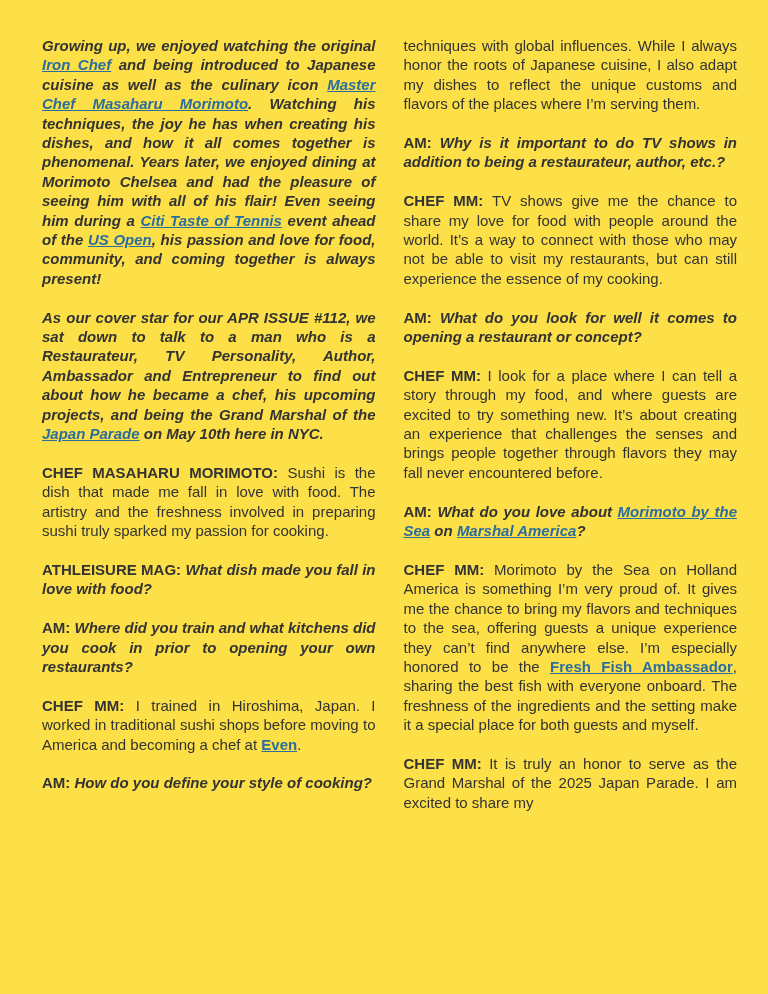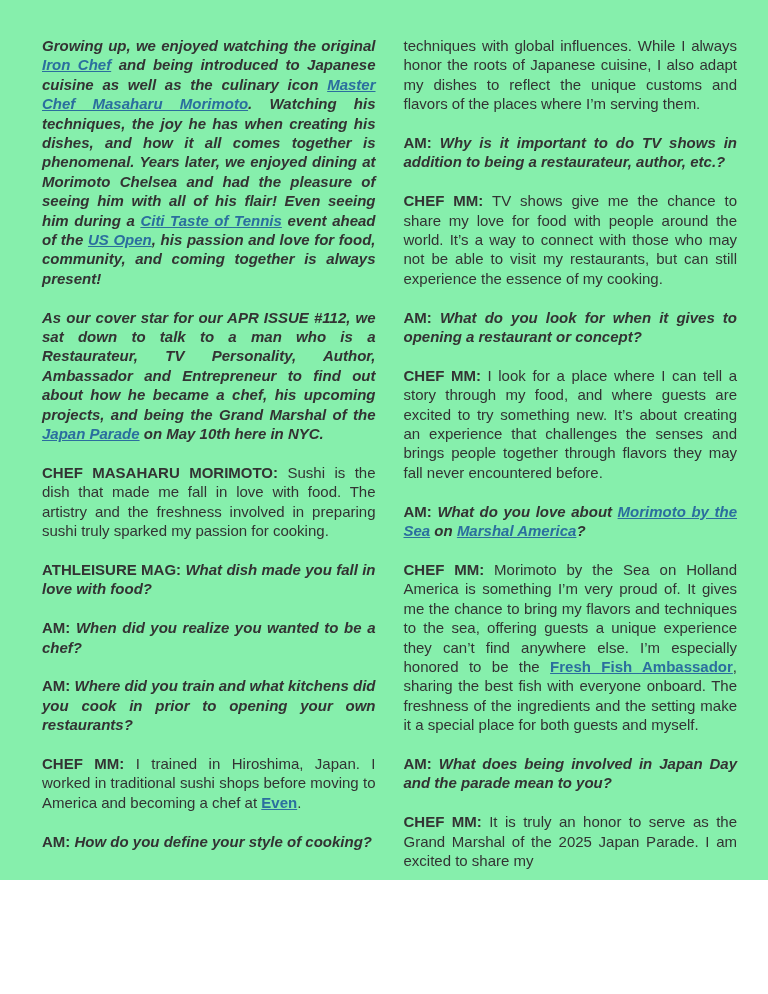--- a/index.html
+++ b/index.html
@@ -3,23 +3,23 @@
 <meta charset="utf-8">
 <style>
   html, body {
     margin: 0;
     padding: 0;
     background: #ffffff;
   }
   .page {
     position: relative;
     width: 768px;
-    height: 880px;
+    height: 994px;
     box-sizing: border-box;
-    background: #86efac;
+    background: #fde047;
     padding: 36px 31px 10px 42px;
     display: flex;
     gap: 28px;
     overflow: hidden;
     font-family: "Liberation Sans", sans-serif;
     font-size: 15px;
     line-height: 19.4px;
     color: #333333;
   }
   .col {
@@ -42,29 +42,27 @@
 </style>
 </head>
 <body>
 
 <div class="page">
   <div class="col">
       <p><span class="b i">Growing up, we enjoyed watching the original </span><a class="lnk b i" href="#">Iron Chef</a><span class="b i"> and being introduced to Japanese cuisine as well as the culinary icon </span><a class="lnk b i" href="#">Master Chef Masaharu Morimoto</a><span class="b i">. Watching his techniques, the joy he has when creating his dishes, and how it all comes together is phenomenal. Years later, we enjoyed dining at Morimoto Chelsea and had the pleasure of seeing him with all of his flair! Even seeing him during a </span><a class="lnk b i" href="#">Citi Taste of Tennis</a><span class="b i"> event ahead of the </span><a class="lnk b i" href="#">US Open</a><span class="b i">, his passion and love for food, community, and coming together is always present!</span></p>
       <p><span class="b i">As our cover star for our APR ISSUE #112, we sat down to talk to a man who is a Restaurateur, TV Personality, Author, Ambassador and Entrepreneur to find out about how he became a chef, his upcoming projects, and being the Grand Marshal of the </span><a class="lnk b i" href="#">Japan Parade</a><span class="b i"> on May 10th here in NYC.</span></p>
       <p><span class="b">CHEF MASAHARU MORIMOTO: </span><span>Sushi is the dish that made me fall in love with food. The artistry and the freshness involved in preparing sushi truly sparked my passion for cooking.</span></p>
       <p><span class="b">ATHLEISURE MAG: </span><span class="b i">What dish made you fall in love with food?</span></p>
-      <p><span class="b">AM: </span><span class="b i">When did you realize you wanted to be a chef?</span></p>
       <p><span class="b">AM: </span><span class="b i">Where did you train and what kitchens did you cook in prior to opening your own restaurants?</span></p>
       <p><span class="b">CHEF MM: </span><span>I trained in Hiroshima, Japan. I worked in traditional sushi shops before moving to America and becoming a chef at </span><a class="lnk b" href="#">Even</a><span>.</span></p>
       <p><span class="b">AM: </span><span class="b i">How do you define your style of cooking?</span></p>
     </div>
   <div class="col">
       <p><span>techniques with global influences. While I always honor the roots of Japanese cuisine, I also adapt my dishes to reflect the unique customs and flavors of the places where I’m serving them.</span></p>
       <p><span class="b">AM: </span><span class="b i">Why is it important to do TV shows in addition to being a restaurateur, author, etc.?</span></p>
       <p><span class="b">CHEF MM: </span><span>TV shows give me the chance to share my love for food with people around the world. It’s a way to connect with those who may not be able to visit my restaurants, but can still experience the essence of my cooking.</span></p>
-      <p><span class="b">AM: </span><span class="b i">What do you look for when it gives to opening a restaurant or concept?</span></p>
+      <p><span class="b">AM: </span><span class="b i">What do you look for well it comes to opening a restaurant or concept?</span></p>
       <p><span class="b">CHEF MM: </span><span>I look for a place where I can tell a story through my food, and where guests are excited to try something new. It’s about creating an experience that challenges the senses and brings people together through flavors they may fall never encountered before.</span></p>
       <p><span class="b">AM: </span><span class="b i">What do you love about </span><a class="lnk b i" href="#">Morimoto by the Sea</a><span class="b i"> on </span><a class="lnk b i" href="#">Marshal America</a><span class="b i">?</span></p>
       <p><span class="b">CHEF MM: </span><span>Morimoto by the Sea on Holland America is something I’m very proud of. It gives me the chance to bring my flavors and techniques to the sea, offering guests a unique experience they can’t find anywhere else. I’m especially honored to be the </span><a class="lnk b" href="#">Fresh Fish Ambassador</a><span>, sharing the best fish with everyone onboard. The freshness of the ingredients and the setting make it a special place for both guests and myself.</span></p>
-      <p><span class="b">AM: </span><span class="b i">What does being involved in Japan Day and the parade mean to you?</span></p>
       <p><span class="b">CHEF MM: </span><span>It is truly an honor to serve as the Grand Marshal of the 2025 Japan Parade. I am excited to share my</span></p>
     </div>
 </div>
 
 </body></html>

